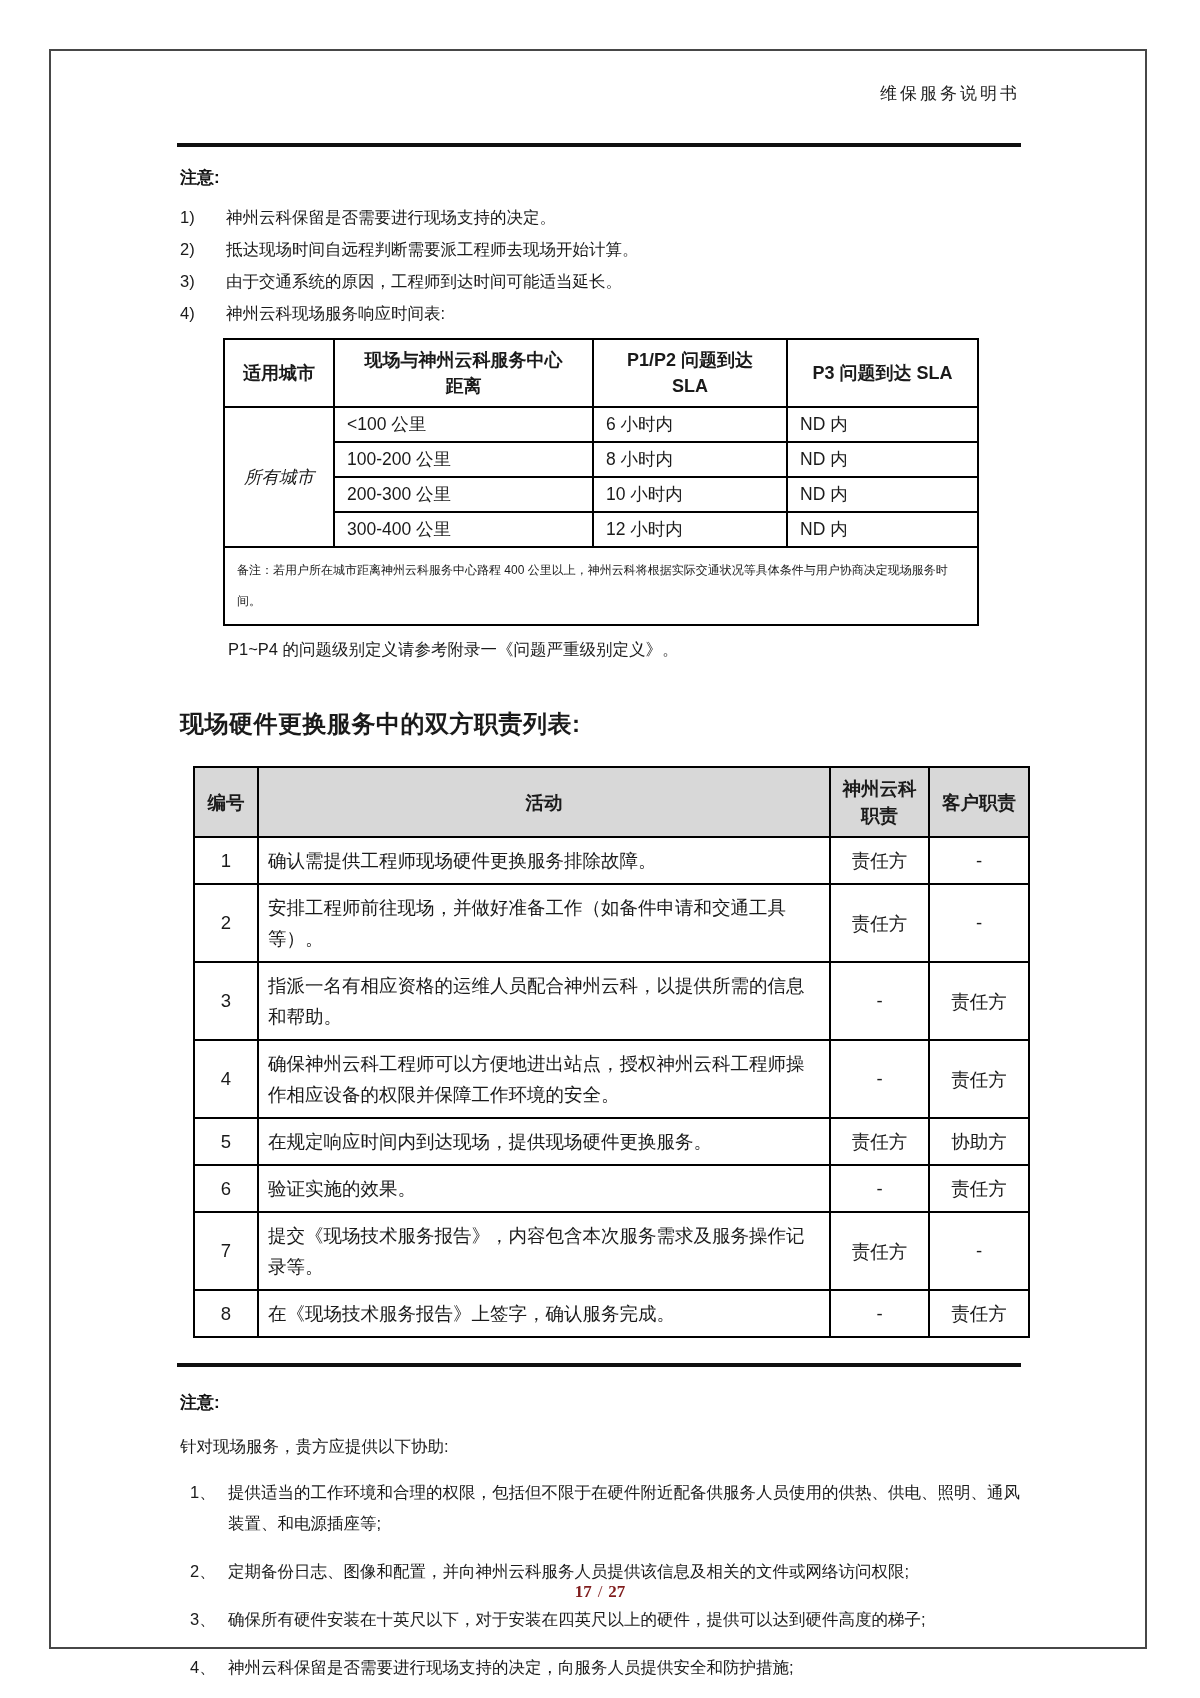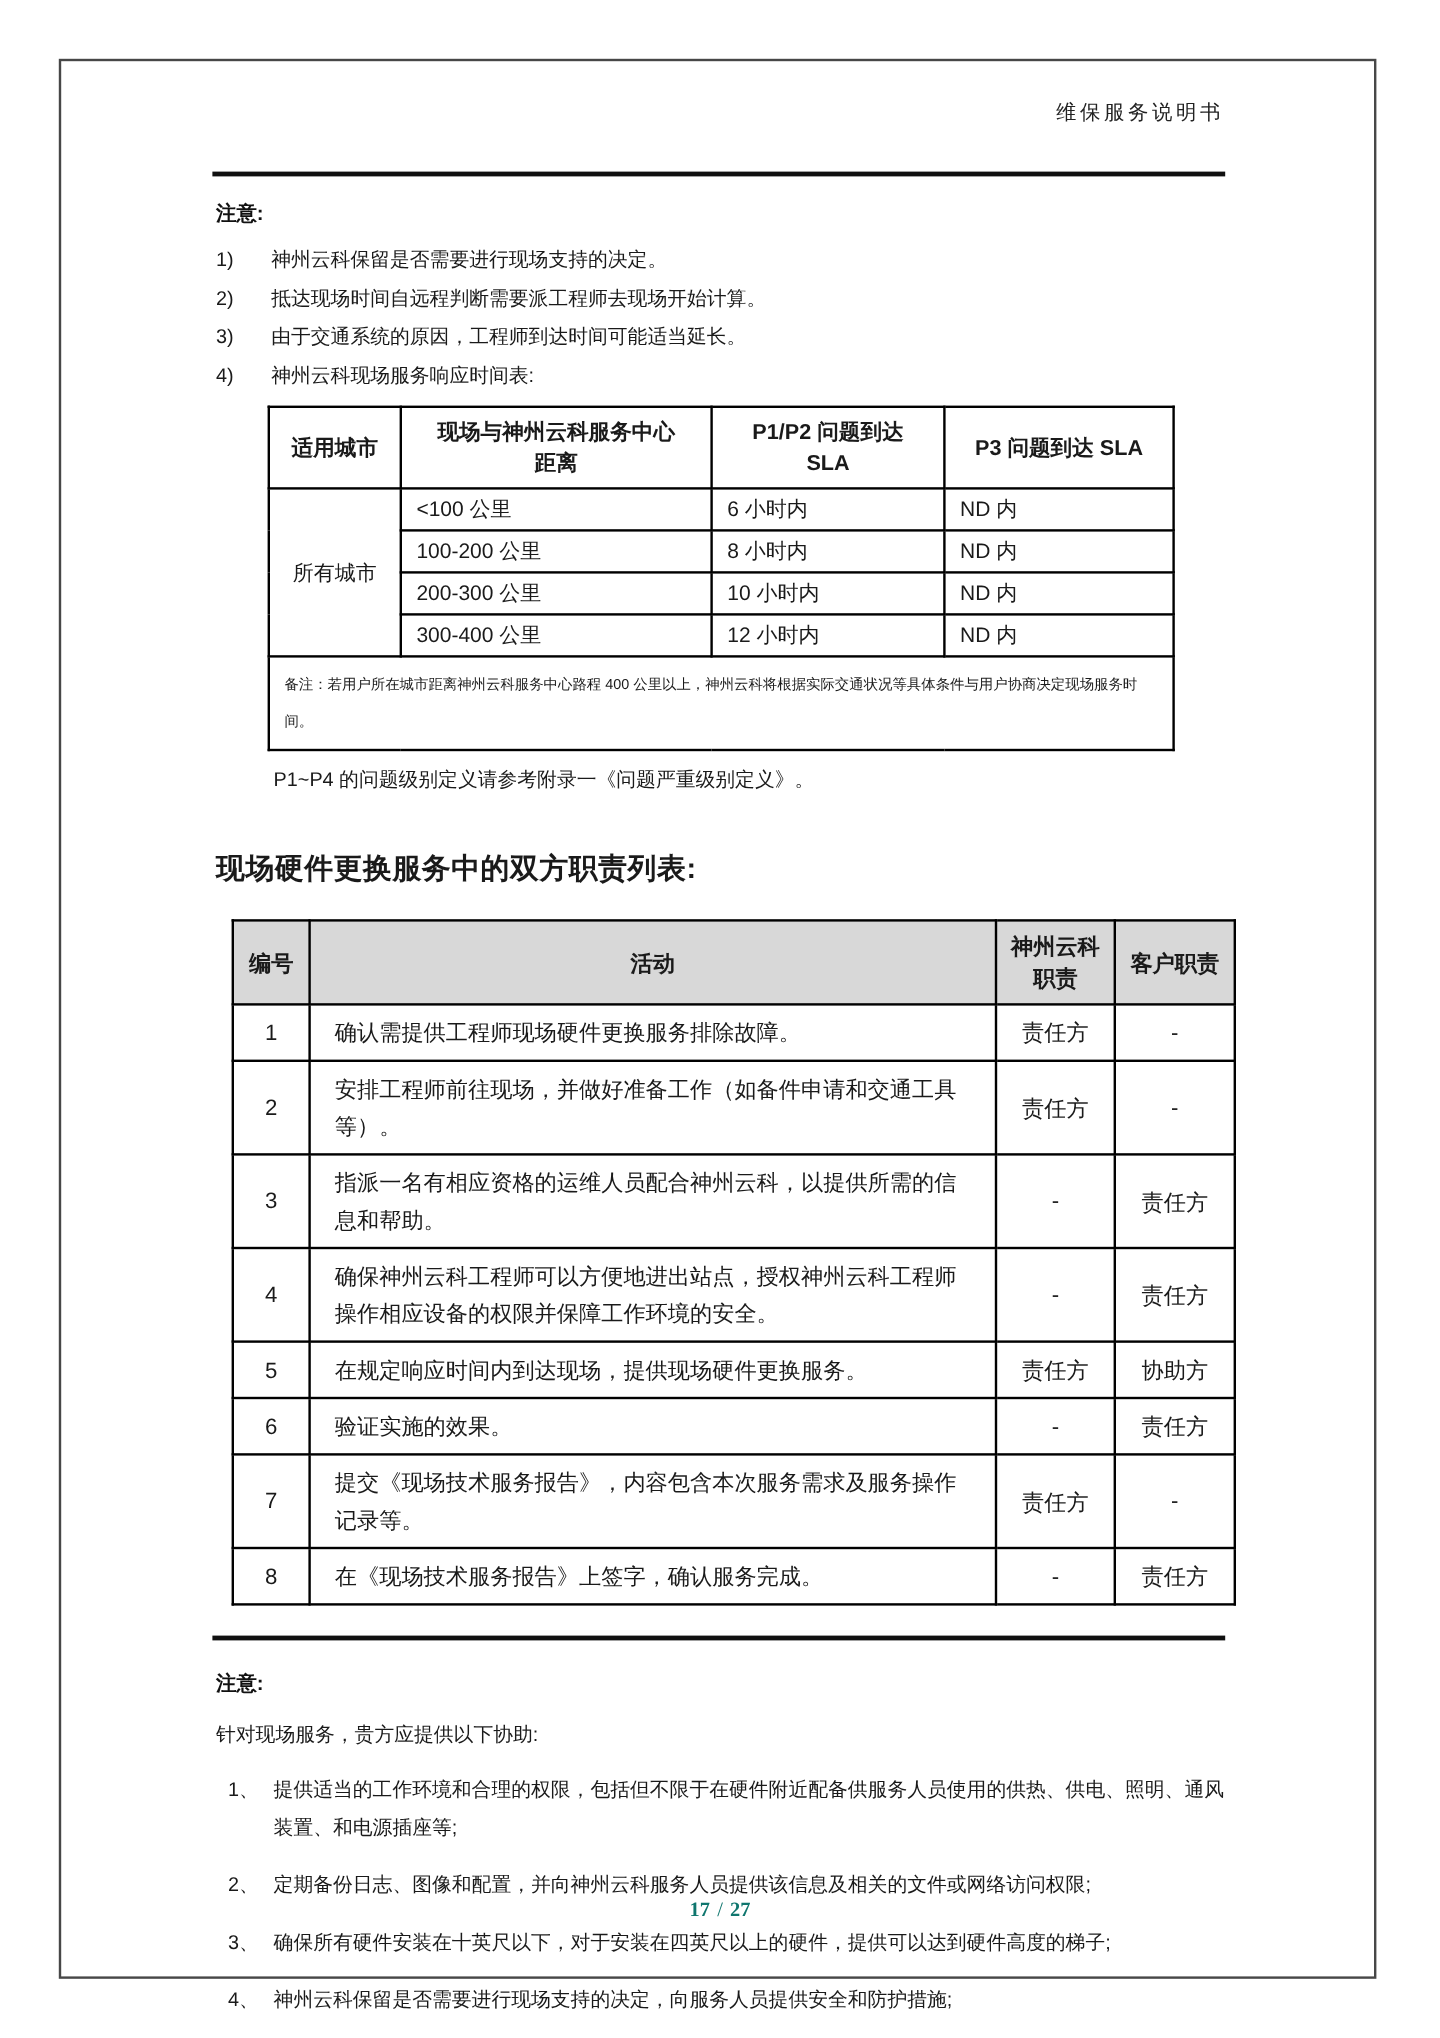--- a/index.html
+++ b/index.html
@@ -65,21 +65,21 @@
   }
   .t1 th, .t1 td { border:2px solid #000; vertical-align:middle; }
   .t1 th {
     font-size:18px; font-weight:bold;
     text-align:center;
     padding:7px 4px;
     line-height:26px;
     white-space:pre-line;
   }
   .t1 td { font-size:17.5px; }
-  .t1 td.city { text-align:center; }
+  .t1 td.city { text-align:center;font-style:italic; }
   .t1 td.val { padding:3px 12px; line-height:27px; }
   .t1 td.note { padding:7px 12px; line-height:31px; font-size:12px; }
 
   .p-note {
     margin-top:13px;
     margin-left:48px;
     font-size:16.5px;
   }
   .section-title {
     margin-top:47px;
@@ -99,21 +99,21 @@
   .t2 th {
     background:#d8d8d8;
     font-size:18.5px; font-weight:bold;
     text-align:center;
     padding:7px 4px;
     line-height:27px;
     white-space:pre-line;
   }
   .t2 td { font-size:18.5px; }
   .t2 td.no  { text-align:center; }
-  .t2 td.act { padding:7px 20px; line-height:31px; }
+  .t2 td.act { padding:7px 9px; line-height:31px; }
   .t2 td.c   { text-align:center; }
 
   .rule-bottom {
     margin-left:-3px;
     margin-top:25px;
     width:844px;
   }
   .notice2-label { margin-top:24px; }
   .notice-intro {
     margin-top:18px;
@@ -130,21 +130,21 @@
   .num-list2 .num { width:48px; flex:0 0 48px; padding-left:10px; }
   .num-list2 .txt { flex:1; }
 
   .footer {
     position:absolute;
     top:1582px; left:0;
     width:100%;
     text-align:center;
     font-family:"Liberation Serif", serif;
     font-size:17px;
-    color:#0f766e;
+    color:#7f1d1d;
   }
   .footer .pg { font-weight:bold; }
   .footer .sep { font-weight:normal; padding:0 6px; }
 </style>
 </head>
 <body>
 
 <div class="page">
   <div class="frame"></div>
 

